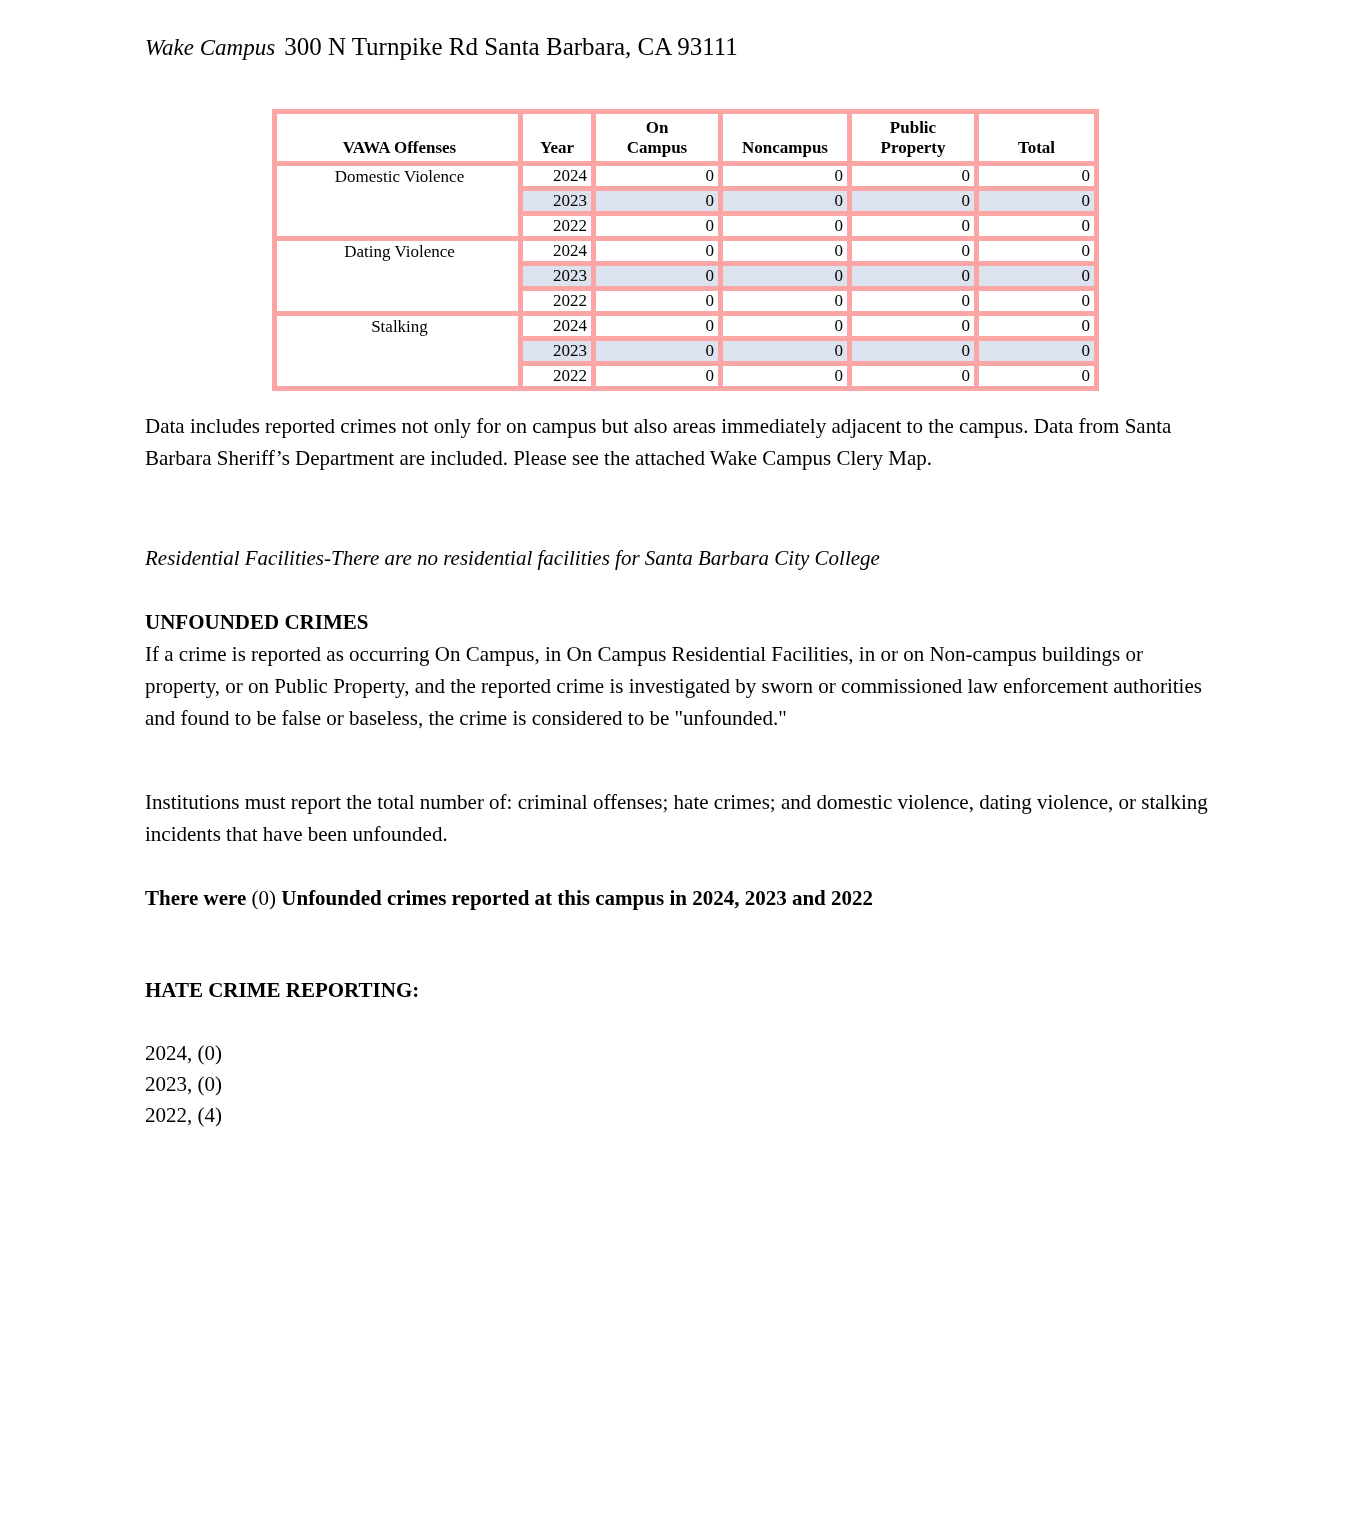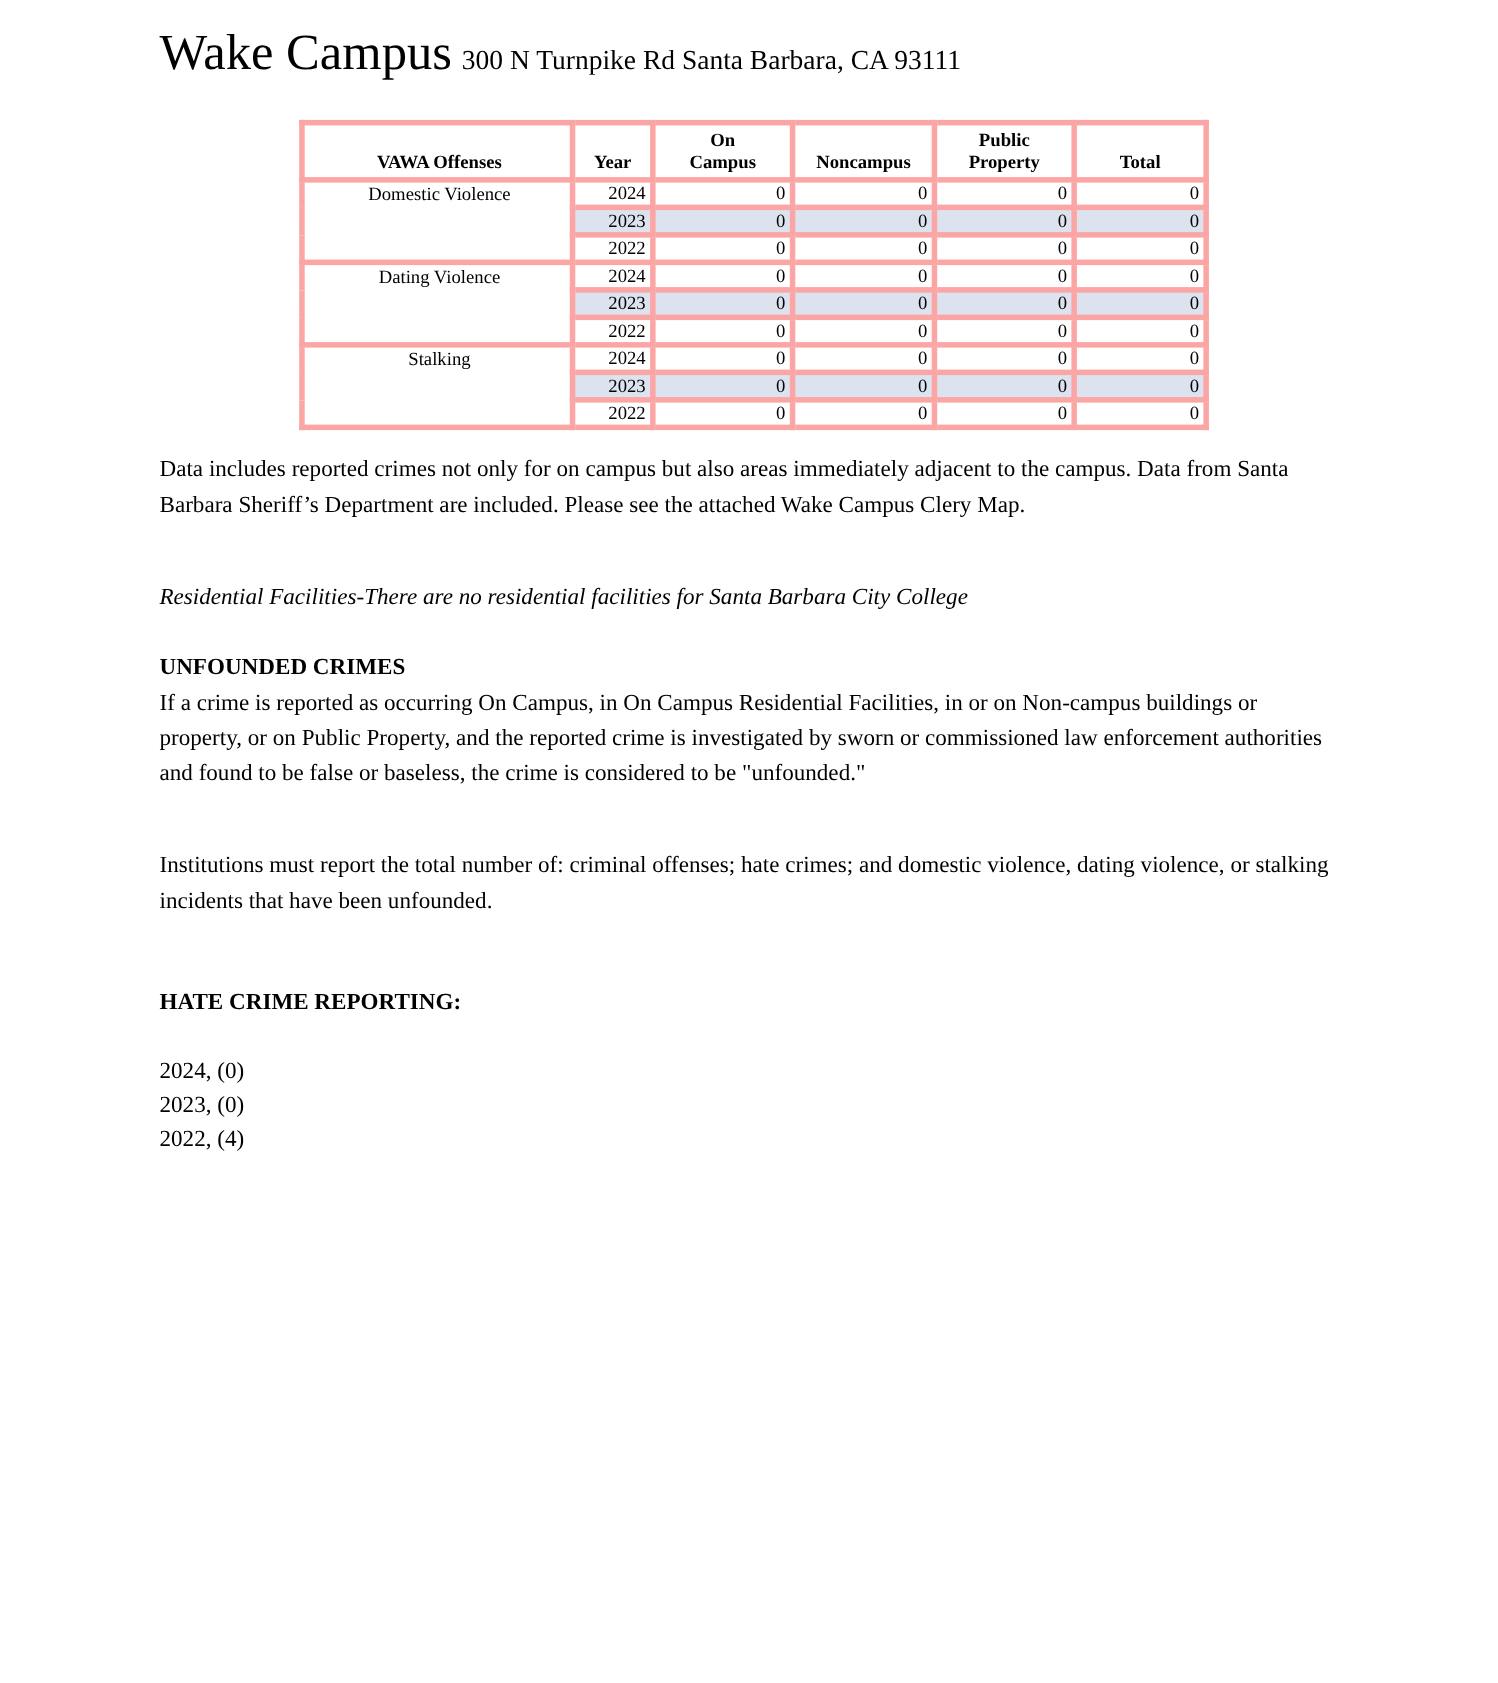--- a/index.html
+++ b/index.html
@@ -15,22 +15,23 @@
     font-family: "Liberation Serif", "DejaVu Serif", serif;
     color: #000000;
   }
   .doc-header {
     position: absolute;
     left: 145px;
     top: 28px;
     white-space: nowrap;
   }
   .doc-title {
-    font-size: 46px;
+    font-size: 23px;
     line-height: 40px;
+    font-style: italic;
   }
   .doc-subtitle {
     font-size: 25px;
     margin-left: 9px;
   }
   table.vawa {
     position: absolute;
     left: 272px;
     top: 109px;
     border-collapse: collapse;
@@ -79,21 +80,21 @@
     position: absolute;
     left: 145px;
     top: 410px;
     width: 1075px;
     font-size: 21px;
     line-height: 32px;
   }
   .doc-body p { margin: 0; }
   p.residential-note {
     font-style: italic;
-    margin-top: 52px;
+    margin-top: 68px;
   }
   p.section-heading {
     font-weight: bold;
     margin-top: 32px;
   }
   p.requirement { margin-top: 52px; }
   p.statement {
     margin-top: 32px;
     font-weight: bold;
   }
@@ -210,20 +211,21 @@
 
 <div class="doc-body">
   <p class="adjacent-note">Data includes reported crimes not only for on campus but also areas immediately adjacent to the campus. Data from Santa Barbara Sheriff’s Department are included.  Please see the attached Wake Campus Clery Map.</p>
 
   <p class="residential-note">Residential Facilities-There are no residential facilities for Santa Barbara City College</p>
 
   <p class="section-heading">UNFOUNDED CRIMES</p>
   <p class="definition">If a crime is reported as occurring On Campus, in On Campus Residential Facilities, in or on Non-campus buildings or property, or on Public Property, and the reported crime is investigated by sworn or commissioned law enforcement authorities and found to be false or baseless, the crime is considered to be "unfounded."</p>
   <p class="requirement">Institutions must report the total number of: criminal offenses; hate crimes; and domestic violence, dating violence, or stalking incidents that have been unfounded.</p>
 
+  <p class="statement"><span>There were </span><span class="regular">(0)</span><span> Unfounded crimes reported at this campus in 2024, 2023 and 2022</span></p>
 
   <p class="hate-heading">HATE CRIME REPORTING:</p>
   <div class="hate-years">
     <div>2024, (0)</div>
     <div>2023, (0)</div>
     <div>2022, (4)</div>
   </div>
 </div>
 
 </body></html>

